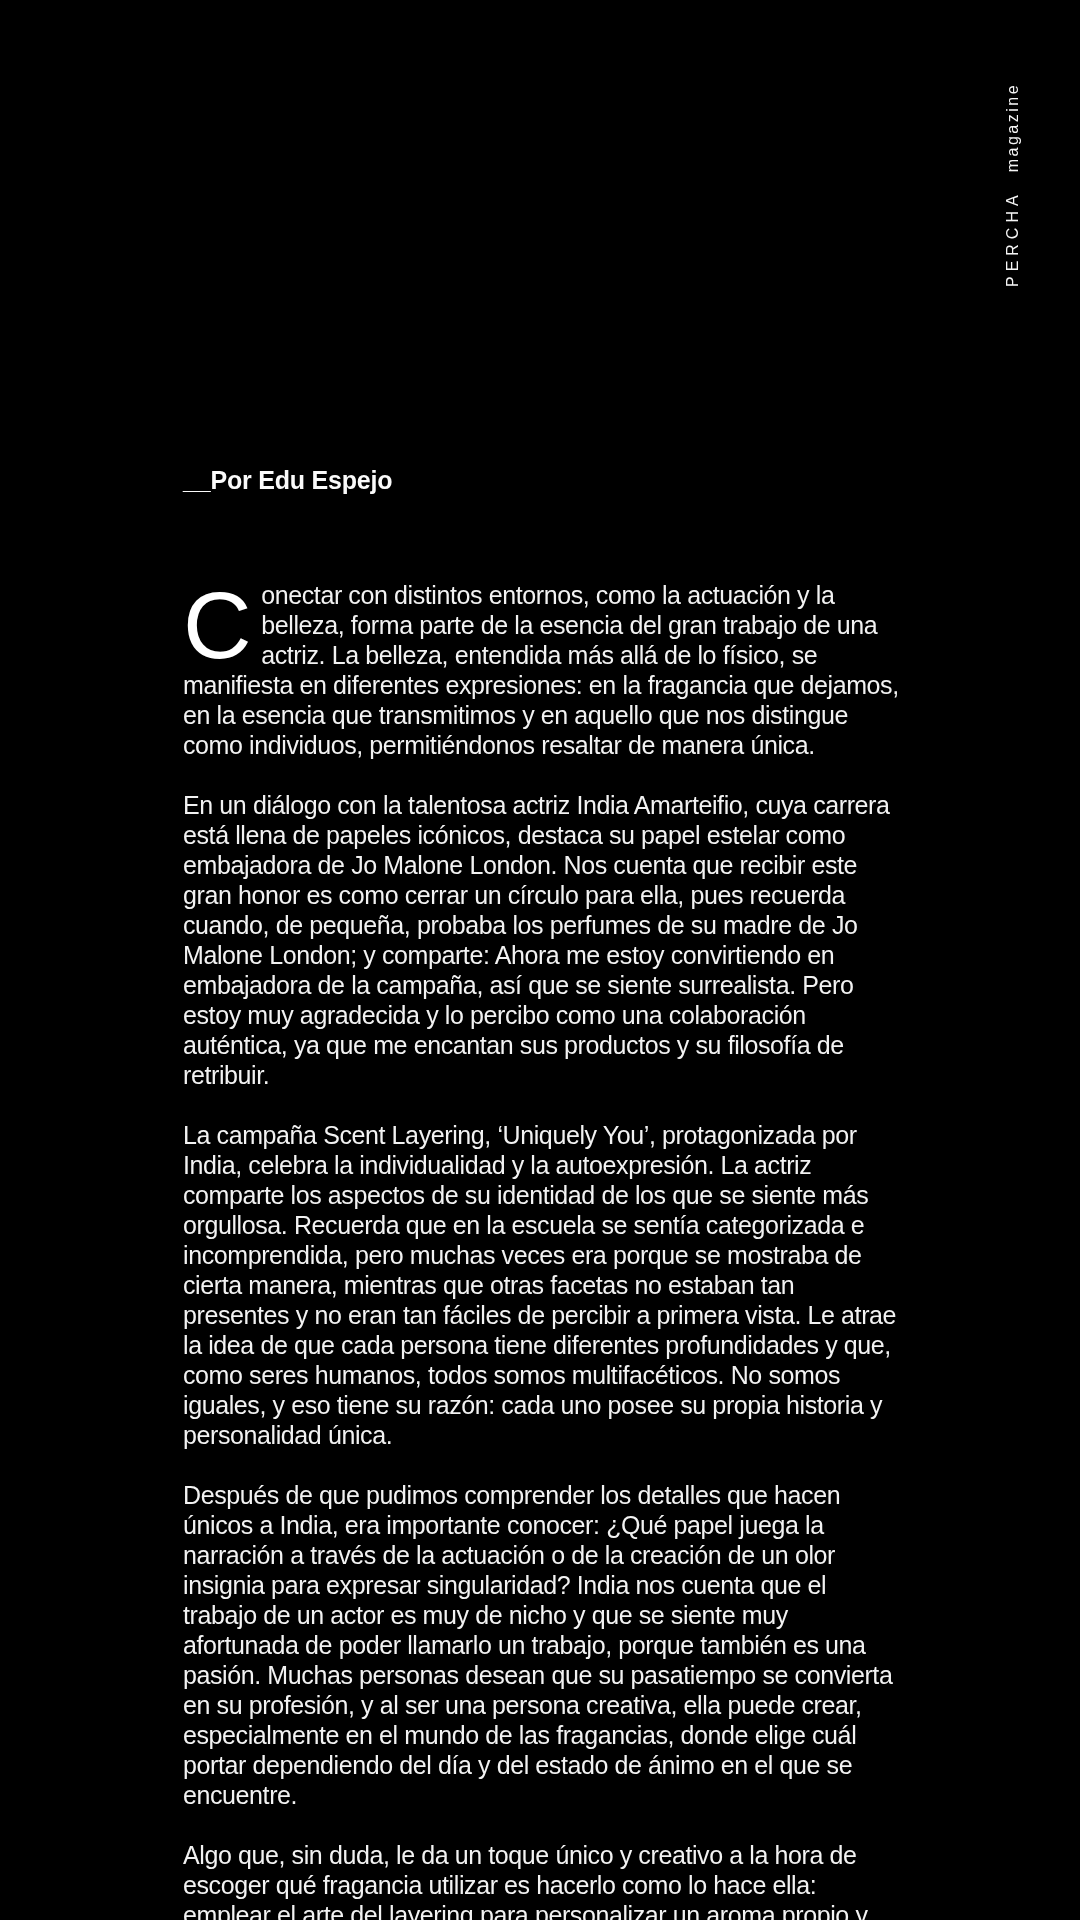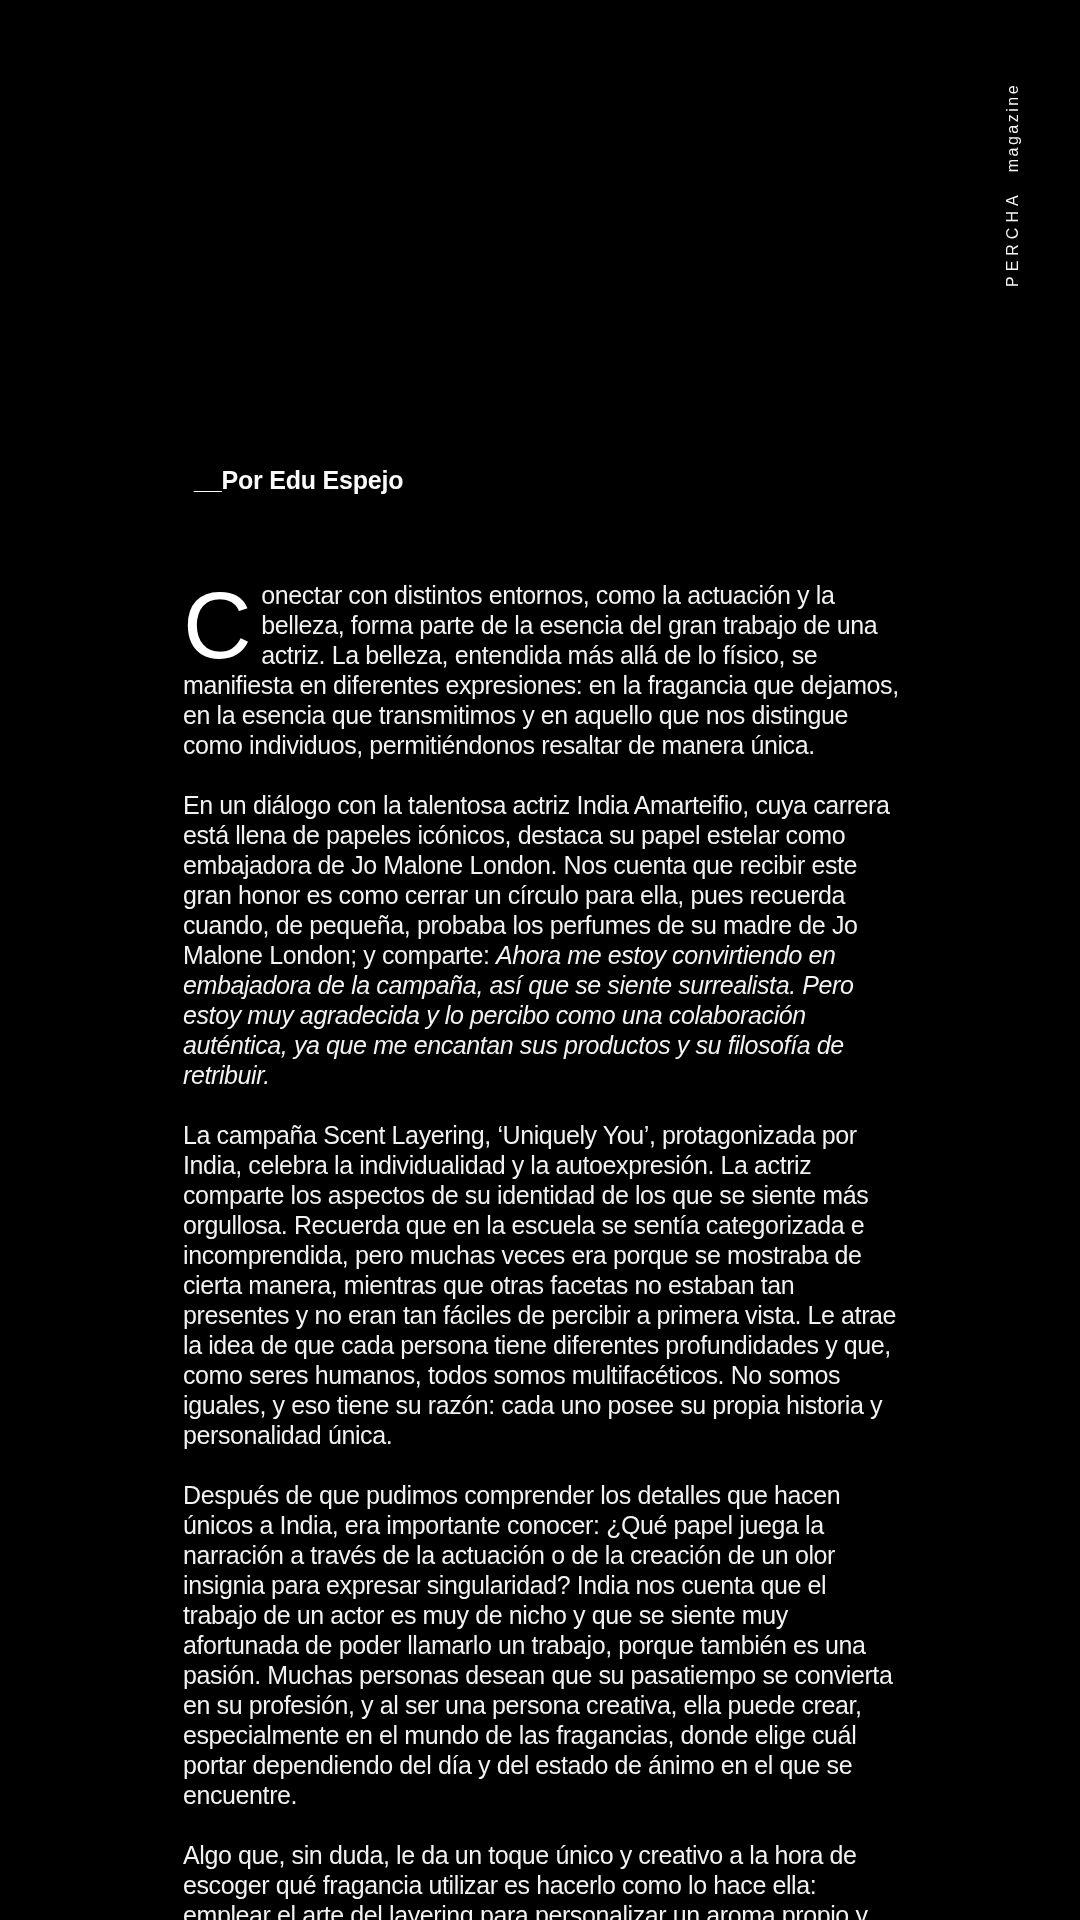--- a/index.html
+++ b/index.html
@@ -29,21 +29,21 @@
   }
   .masthead .brand {
     letter-spacing: 5px;
     margin-right: 18px;
   }
   .masthead .suffix {
     letter-spacing: 2.5px;
   }
   .byline {
     position: absolute;
-    left: 194px;
+    left: 183px;
     top: 466px;
     font-size: 25px;
     font-weight: 700;
     letter-spacing: -0.2px;
     color: #fafafa;
     white-space: nowrap;
   }
   .article {
     position: absolute;
     left: 183px;
@@ -60,21 +60,20 @@
   .dropcap {
     float: left;
     font-size: 95px;
     line-height: 86px;
     height: 88px;
     margin: 2px 10px 0 0;
     font-weight: 400;
     color: #ffffff;
   }
   .quote-italic {
-    font-style: italic;
   }
 </style>
 </head>
 <body>
 
 <div class="page">
 
   <div class="masthead">
     <span class="brand">PERCHA</span><span class="suffix">magazine</span>
   </div>

